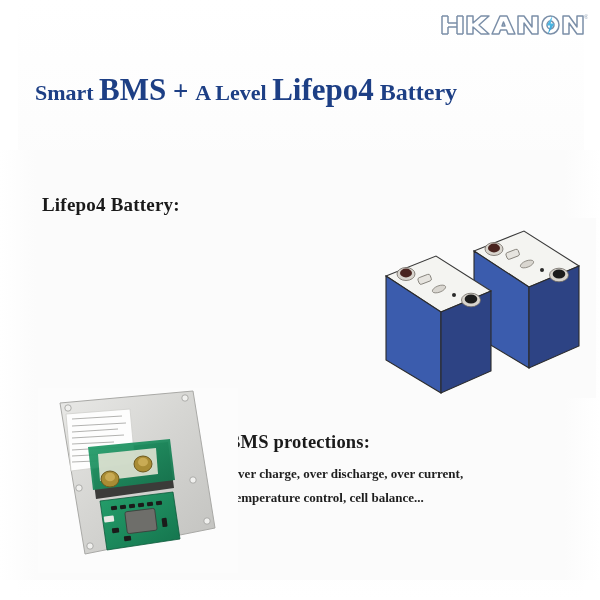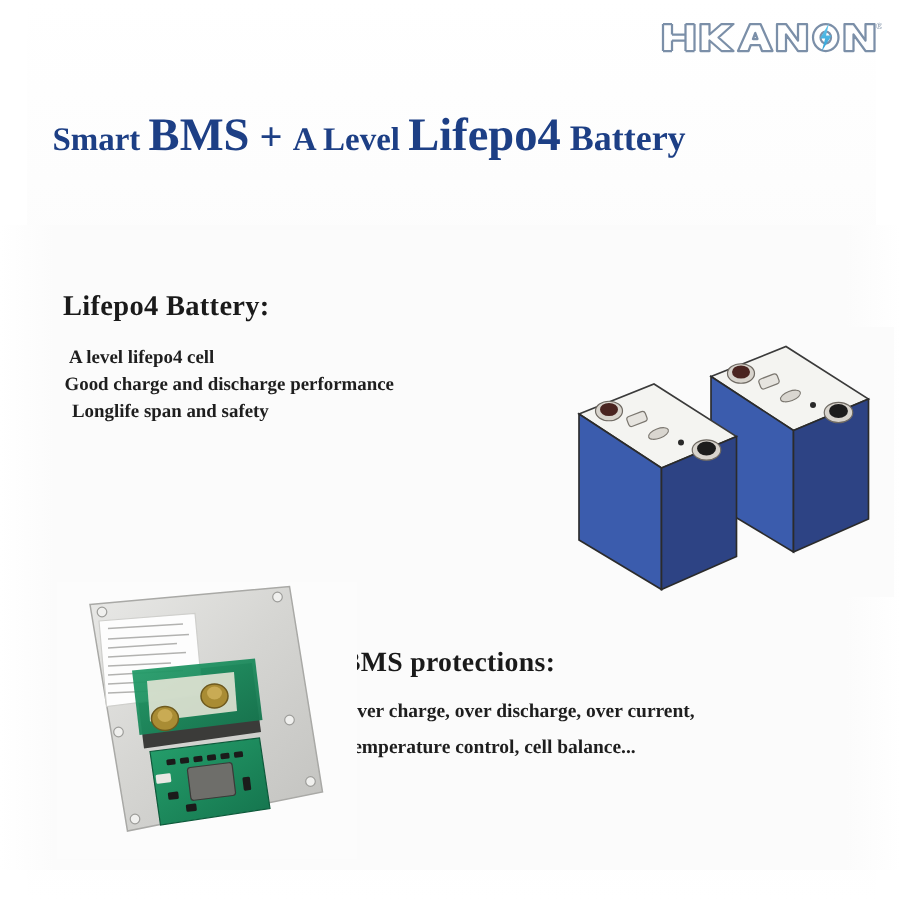--- a/index.html
+++ b/index.html
@@ -191,25 +191,20 @@
       <text x="146" y="11" font-family="'Liberation Sans', sans-serif" font-size="6" fill="#8d9db1">®</text>
     </svg>
   </div>
 
   <div class="title-block">
     <div class="main-title"><span class="sm">Smart </span><span class="big">BMS</span><span class="plus"> + </span><span class="al">A Level </span><span class="lfp">Lifepo4</span><span class="bat"> Battery</span></div>
   </div>
 
   <div class="lfp-block">
     <div class="lfp-heading">Lifepo4 Battery:</div>
-    <div class="lfp-lines">
-      <div>A level lifepo4 cell</div>
-      <div>Good charge and discharge performance</div>
-      <div>Longlife span and safety</div>
-    </div>
   </div>
 
   <div class="bms-block">
     <div class="bms-heading">BMS protections:</div>
     <div class="bms-lines">
       <div>Over charge, over discharge, over current,</div>
       <div>Temperature control, cell balance...</div>
     </div>
   </div>
 

